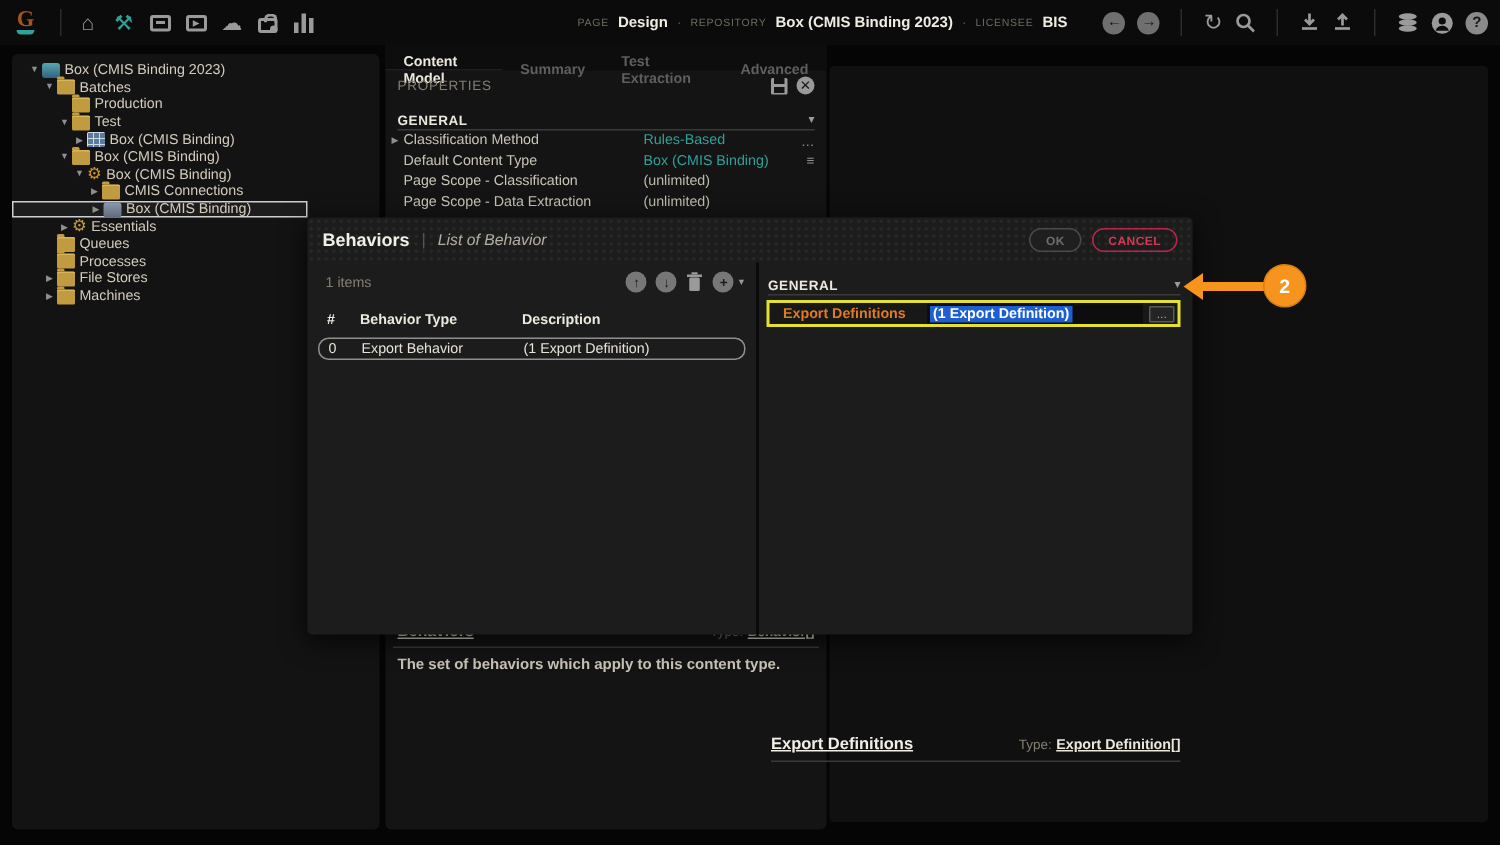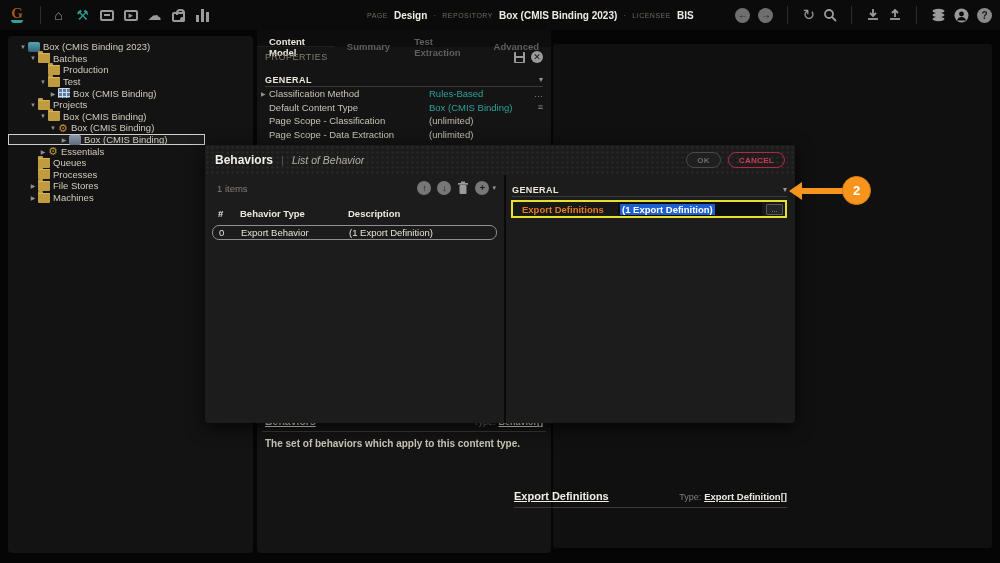--- a/index.html
+++ b/index.html
@@ -18,21 +18,21 @@
   .tico.teal { color:var(--accent_teal); }
   .boxicon { width:14px; height:11px; border:2px solid #9a9a9a; border-radius:2px; position:relative; }
   .boxicon.slot::after { content:""; position:absolute; left:2px; right:2px; top:2px; height:2px; background:#9a9a9a; }
   .boxicon.play::after { content:"▸"; position:absolute; left:3px; top:-4px; color:#9a9a9a; font-size:9px; }
   .bagicon { width:13px; height:10px; border:2px solid #9a9a9a; border-radius:2px; position:relative; margin-top:3px; }
   .bagicon::before { content:""; position:absolute; left:2px; top:-5px; width:5px; height:4px; border:2px solid #9a9a9a; border-bottom:none; border-radius:4px 4px 0 0; }
   .bagicon::after { content:""; position:absolute; right:-2px; bottom:-2px; width:5px; height:5px; background:#9a9a9a; border-radius:50%; }
   .barsicon { display:flex; align-items:flex-end; gap:2px; height:13px; }
   .barsicon i { display:block; width:3px; background:#9a9a9a; }
   .barsicon i:nth-child(1){height:7px;} .barsicon i:nth-child(2){height:13px;} .barsicon i:nth-child(3){height:10px;}
-  #crumb { position:absolute; left:367px; top:0; height:30px; display:flex; align-items:center; gap:6px; white-space:nowrap; }
+  #crumb { position:absolute; left:385px; top:0; height:30px; display:flex; align-items:center; gap:6px; white-space:nowrap; }
   .crumb-k { color:#6f6b60; font-size:7px; letter-spacing:.5px; }
   .crumb-v { color:#efece2; font-size:10px; font-weight:bold; }
   .crumb-dot { color:#5a5a5a; font-size:9px; }
   #topright { position:absolute; right:8px; top:0; height:30px; display:flex; align-items:center; gap:8px; }
   .circbtn { width:15px; height:15px; border-radius:50%; background:#6f6f6f; color:#161616; font-size:10px; font-weight:bold;
     display:inline-flex; align-items:center; justify-content:center; line-height:1; }
   .gico { color:#9a9a9a; font-size:15px; display:inline-flex; align-items:center; }
   .qhelp { width:15px; height:15px; border-radius:50%; background:#8a8a8a; color:#161616; font-size:10px; font-weight:bold;
     display:inline-flex; align-items:center; justify-content:center; }
 
@@ -247,34 +247,34 @@
     <div class="trow" style="padding-left:30px">
         <span class="arrow">▼</span>
         <span class="ic ic-folder"></span>
         <span class="lbl">Test</span>
       </div>
     <div class="trow" style="padding-left:40px">
         <span class="arrow">▶</span>
         <span class="ic ic-batch"></span>
         <span class="lbl">Box (CMIS Binding)</span>
       </div>
-    <div class="trow" style="padding-left:20px">
-        <span class="arrow">▼</span>
-        <span class="ic ic-folder"></span>
-        <span class="lbl">Projects</span>
-      </div>
     <div class="trow" style="padding-left:30px">
         <span class="arrow">▼</span>
         <span class="ic ic-folder"></span>
         <span class="lbl">Box (CMIS Binding)</span>
       </div>
     <div class="trow" style="padding-left:40px">
         <span class="arrow">▼</span>
         <span class="ic ic-gearO">⚙</span>
         <span class="lbl">Box (CMIS Binding)</span>
+      </div>
+    <div class="trow" style="padding-left:50px">
+        <span class="arrow">▶</span>
+        <span class="ic ic-folder"></span>
+        <span class="lbl">CMIS Connections</span>
       </div>
     <div class="trow sel" style="padding-left:50px; margin-left:0;">
         <span class="arrow">▶</span>
         <span class="ic ic-box"></span>
         <span class="lbl">Box (CMIS Binding)</span>
       </div>
     <div class="trow" style="padding-left:30px">
         <span class="arrow">▶</span>
         <span class="ic ic-gearY">⚙</span>
         <span class="lbl">Essentials</span>

